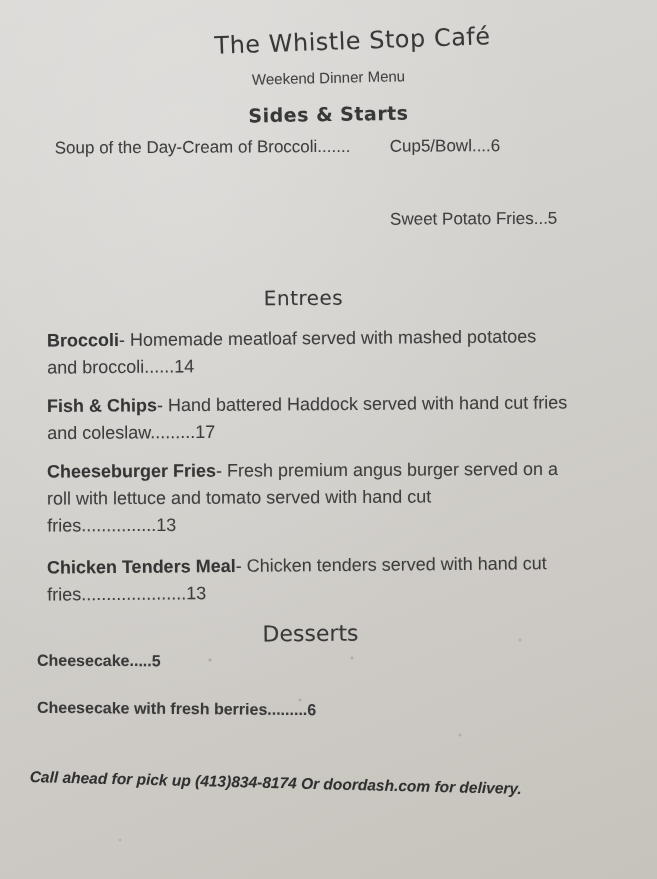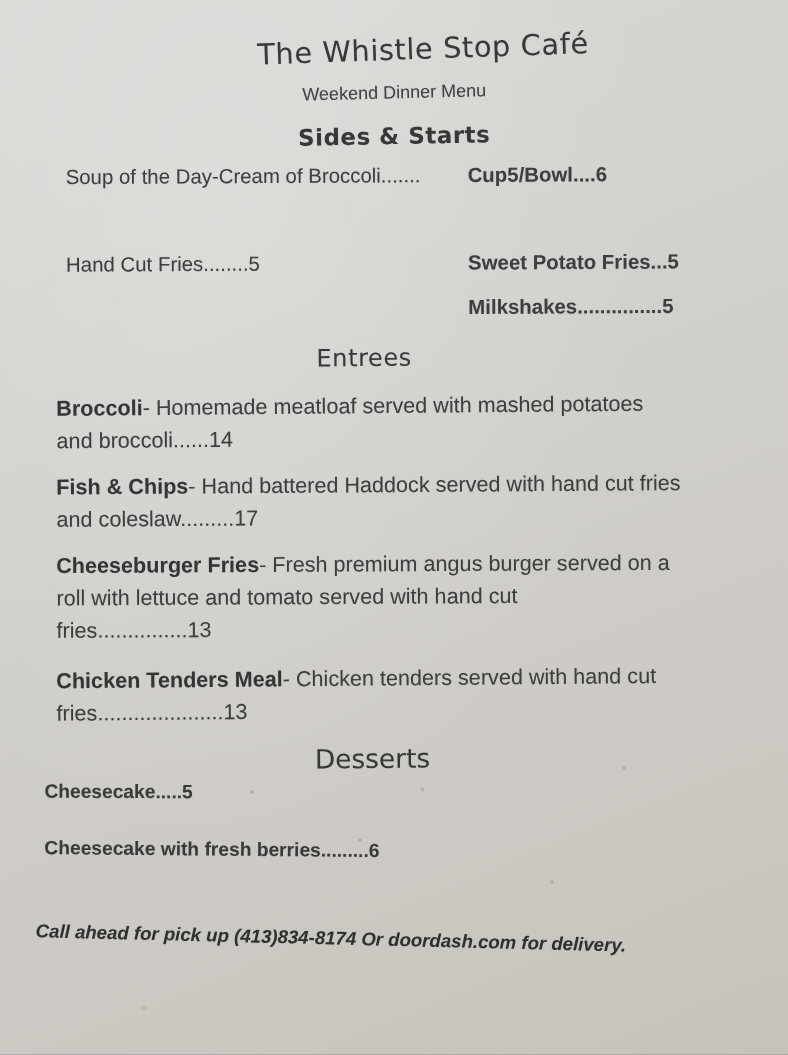--- a/index.html
+++ b/index.html
@@ -25,21 +25,21 @@
       radial-gradient(circle 1.2px at 120px 840px, rgba(110,105,95,.22) 0 1px, transparent 2px);
   }
   .abs{position:absolute;}
   .center{left:0;right:0;text-align:center;}
   .comic{font-family:"DejaVu Sans", sans-serif;color:#383838;}
   .title{top:27px;font-size:24px;letter-spacing:.5px;transform:translateX(24px) rotate(-2deg);}
   .subtitle{top:69px;font-size:15px;color:#424242;transform:rotate(-1.3deg);}
   .sides-heading{top:103px;font-size:19px;font-weight:bold;letter-spacing:.5px;transform:rotate(-1deg);}
   .sides-grid{top:137px;left:55px;width:540px;transform:rotate(-0.3deg);}
   .srow{position:relative;height:36.5px;font-size:17px;}
-  .srow .right{position:absolute;left:335px;top:0;white-space:nowrap;font-weight:bold;}
+  .srow .right{position:absolute;left:335px;top:0;white-space:nowrap;}
   .entrees-heading{top:286px;font-size:20px;letter-spacing:.5px;transform:translateX(-25px) rotate(-0.5deg);}
   .entree{left:47px;width:585px;font-size:18px;line-height:27px;}
   .entree .ename{font-weight:bold;color:#353535;}
   .e0{top:325px;transform:rotate(-0.5deg);}
   .e1{top:391px;transform:rotate(-0.4deg);}
   .e2{top:457px;transform:rotate(-0.3deg);}
   .e3{top:552px;transform:rotate(-0.5deg);}
   .desserts-heading{top:621px;font-size:22px;transform:translateX(-18px) rotate(-0.5deg);}
   .dessert{left:37px;font-size:16px;font-weight:600;color:#3a3a3a;white-space:nowrap;}
   .d0{top:652px;transform:rotate(0.2deg);}
@@ -58,25 +58,23 @@
   <div class="abs center comic sides-heading">Sides &amp; Starts</div>
 
   <div class="abs sides-grid">
     <div class="srow">
       <span class="left">Soup of the Day-Cream of Broccoli.......</span>
       <span class="right">Cup5/Bowl....6</span>
     </div>
     <div class="srow">
     </div>
     <div class="srow">
-      <span class="left">Hand Cut Fries........5</span>
       <span class="right">Sweet Potato Fries...5</span>
     </div>
     <div class="srow">
-      <span class="right">Milkshakes...............5</span>
     </div>
   </div>
 
   <div class="abs center comic entrees-heading">Entrees</div>
 
   <div class="abs entree e0">
     <div><span class="ename">Broccoli</span><span>- Homemade meatloaf served with mashed potatoes</span></div>
     <div>and broccoli......14</div>
   </div>
 

